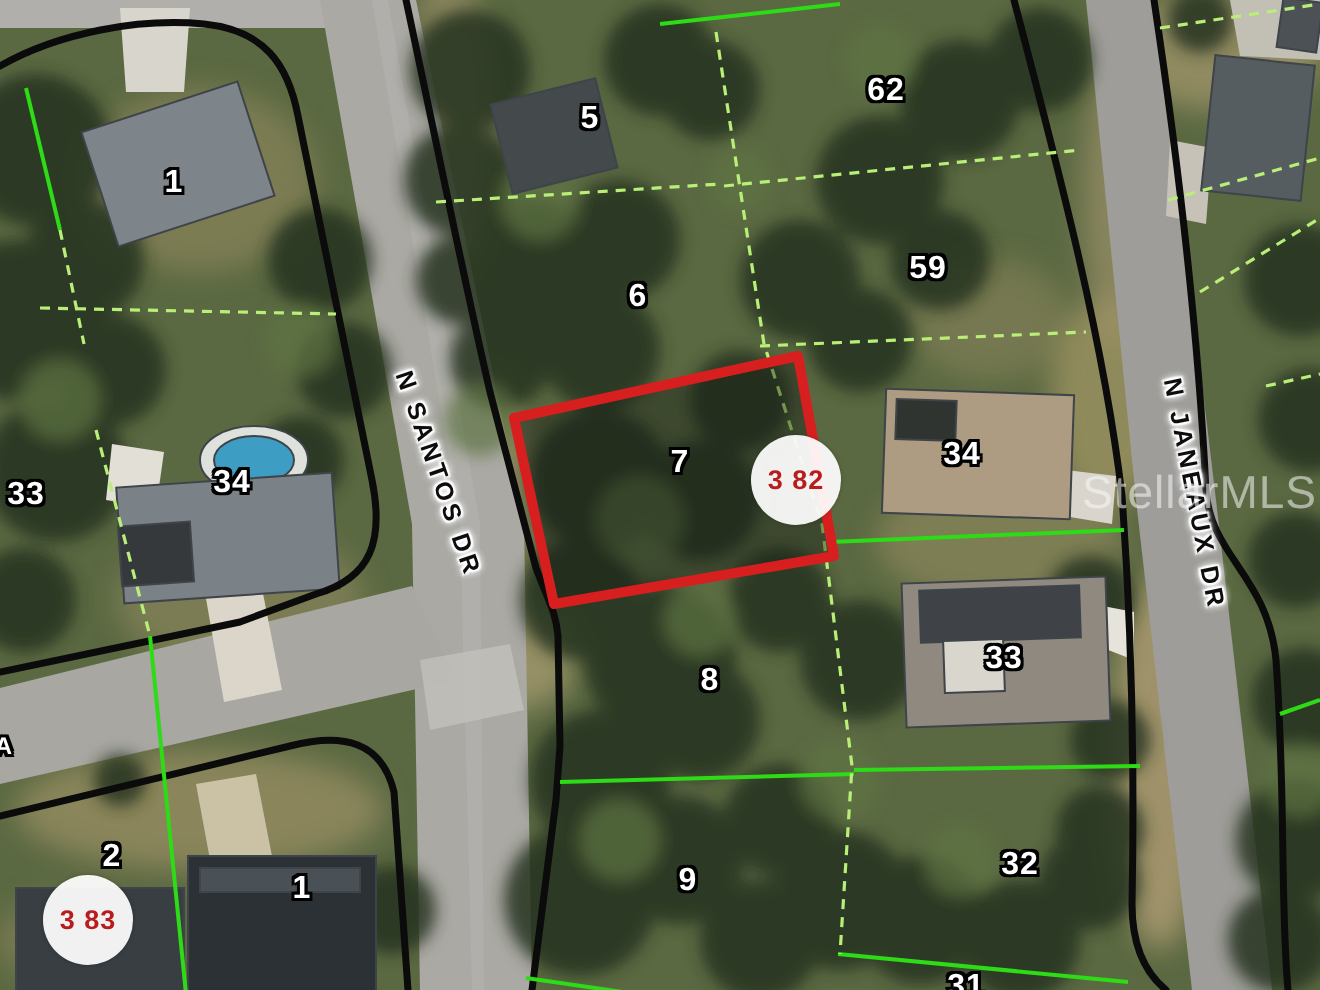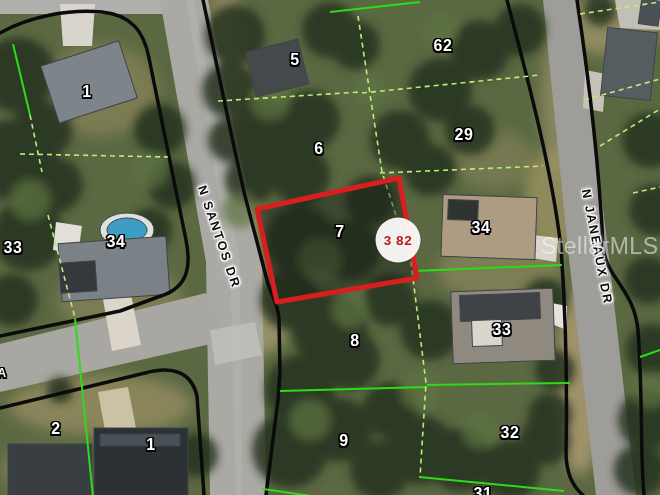--- a/index.html
+++ b/index.html
@@ -202,34 +202,35 @@
       <path d="M633,193 L660,187"></path>
     </g>
 
     <polygon points="257,209 399,178 417,278 277,302" fill="rgba(22,28,22,0.42)" stroke="#d81f1f" stroke-width="5" stroke-linejoin="round"></polygon>
   </svg>
 
   <div class="lot-label" style="left:87px;top:92px">1</div>
   <div class="lot-label" style="left:295px;top:60px">5</div>
   <div class="lot-label" style="left:443px;top:46px">62</div>
   <div class="lot-label" style="left:319px;top:149px">6</div>
-  <div class="lot-label" style="left:464px;top:135px">29</div>
+  <div class="lot-label" style="left:464px;top:135px">59</div>
   <div class="lot-label" style="left:340px;top:232px">7</div>
   <div class="lot-label" style="left:116px;top:242px">34</div>
   <div class="lot-label" style="left:13px;top:248px">33</div>
   <div class="lot-label" style="left:481px;top:228px">34</div>
   <div class="lot-label" style="left:502px;top:330px">33</div>
   <div class="lot-label" style="left:355px;top:341px">8</div>
   <div class="lot-label" style="left:56px;top:429px">2</div>
   <div class="lot-label" style="left:151px;top:445px">1</div>
   <div class="lot-label" style="left:344px;top:441px">9</div>
   <div class="lot-label" style="left:510px;top:433px">32</div>
   <div class="lot-label" style="left:483px;top:494px">31</div>
   <div class="lot-label small" style="left:2px;top:373px">A</div>
 
+  <div class="marker" style="left:44px;top:460px">3 83</div>
   <div class="marker" style="left:398px;top:240px">3 82</div>
 
   <div class="street-label" id="street-santos">N SANTOS DR</div>
   <div class="street-label" id="street-janeaux">N JANEAUX DR</div>
 
   <div class="watermark">StellarMLS</div>
 
 </div>
 
 </body></html>

